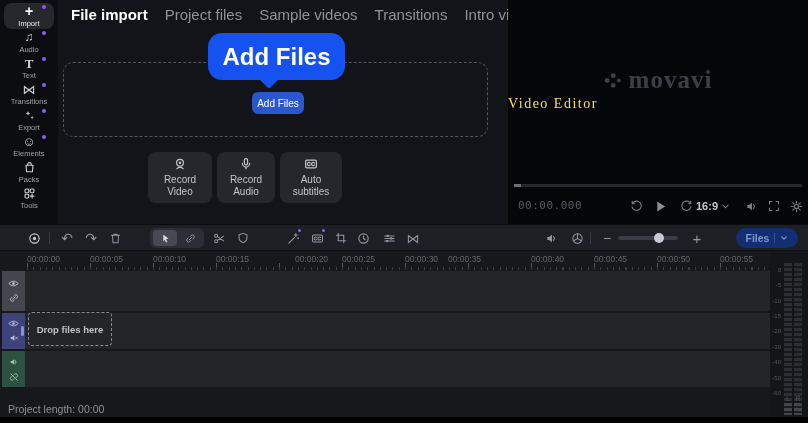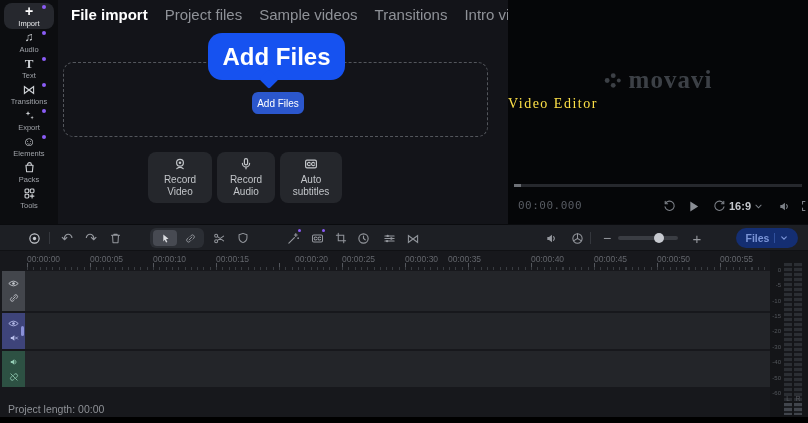--- a/index.html
+++ b/index.html
@@ -32,21 +32,21 @@
   .a1{width:64px}.a2{width:63px}.a3{width:58px}.a4{width:62px}
   .action-btn .ic { color:#c2c5c9; }
 
   
   .preview { position:absolute; left:508px; top:0; width:300px; height:224px; background:#050608; }
   .logo { position:absolute; left:0; top:66px; width:100%; text-align:left;font-family:Liberation Serif, serif; }
   .logo-row { display:flex; align-items:center; justify-content:center; gap:8px; color:#3c4046; font-size:25px; font-weight:bold; letter-spacing:1px; }
   .logo-sub { color:#fde047; font-size:14px; letter-spacing:1.5px; margin-top:2px; }
   .seekbar { position:absolute; left:6px; top:184px; width:288px; height:3px; background:#26282d; cursor:pointer; }
   .seek-progress { width:7px; height:100%; background:#6d7076; }
-  .pc { position:absolute; top:196px; height:20px; display:flex; align-items:center; justify-content:center; color:#7b7f86; cursor:pointer;margin-left:33px; }
+  .pc { position:absolute; top:196px; height:20px; display:flex; align-items:center; justify-content:center; color:#7b7f86; cursor:pointer; }
   .timecode { position:absolute; left:10px; top:199px; font-family:"DejaVu Sans Mono", monospace; font-size:11px; color:#585c63; letter-spacing:0.5px; }
   .ratio { font-size:11px; font-weight:bold; color:#c4c7cc; }
 
   
   .toolbar { position:absolute; left:0; top:224px; width:808px; height:26px; background:#1d1f24; border-top:1px solid #0a0b0e; }
   .tb { position:absolute; top:0; height:26px; width:18px; display:flex; align-items:center; justify-content:center; color:#94979d; cursor:pointer; }
   .tb .dot { position:absolute; top:4px; right:1px; width:3px; height:3px; border-radius:50%; background:#8b5cf6; }
   .vsep { position:absolute; top:7px; width:1px; height:12px; background:#34373d; }
   .pill { position:absolute; left:150px; top:3px; width:54px; height:20px; background:#2b2e34; border-radius:6px; }
   .pill-sel { position:absolute; left:3px; top:2px; width:24px; height:16px; background:#474a52; border-radius:4px; display:flex; align-items:center; justify-content:center; color:#dadce0; cursor:pointer; }
@@ -389,20 +389,21 @@
           </svg>
       </span>
       <span>
         <svg width="10" height="10" viewBox="0 0 14 14" fill="none" stroke="currentColor" stroke-width="1.1" stroke-linecap="round">
             <path d="M2.5 5.5h1.8L7.5 3v8L4.3 8.5H2.5Z" fill="currentColor" stroke="none"></path>
             <path d="M9 5.5l3 3M12 5.5l-3 3"></path>
           </svg>
       </span>
       <span class="handle"></span>
     </div>
+    <div class="dropbox">Drop files here</div>
 
     <div class="lane" style="top:100px;height:36px;"></div>
     <div class="thead h-audio" style="top:100px;height:36px;">
       <span>
         <svg width="10" height="10" viewBox="0 0 14 14" fill="none" stroke="currentColor" stroke-width="1.1" stroke-linecap="round">
             <path d="M2.5 5.5h1.8L7.5 3v8L4.3 8.5H2.5Z" fill="currentColor" stroke="none"></path>
             <path d="M9.2 5a3 3 0 0 1 0 4"></path>
           </svg>
       </span>
       <span>

